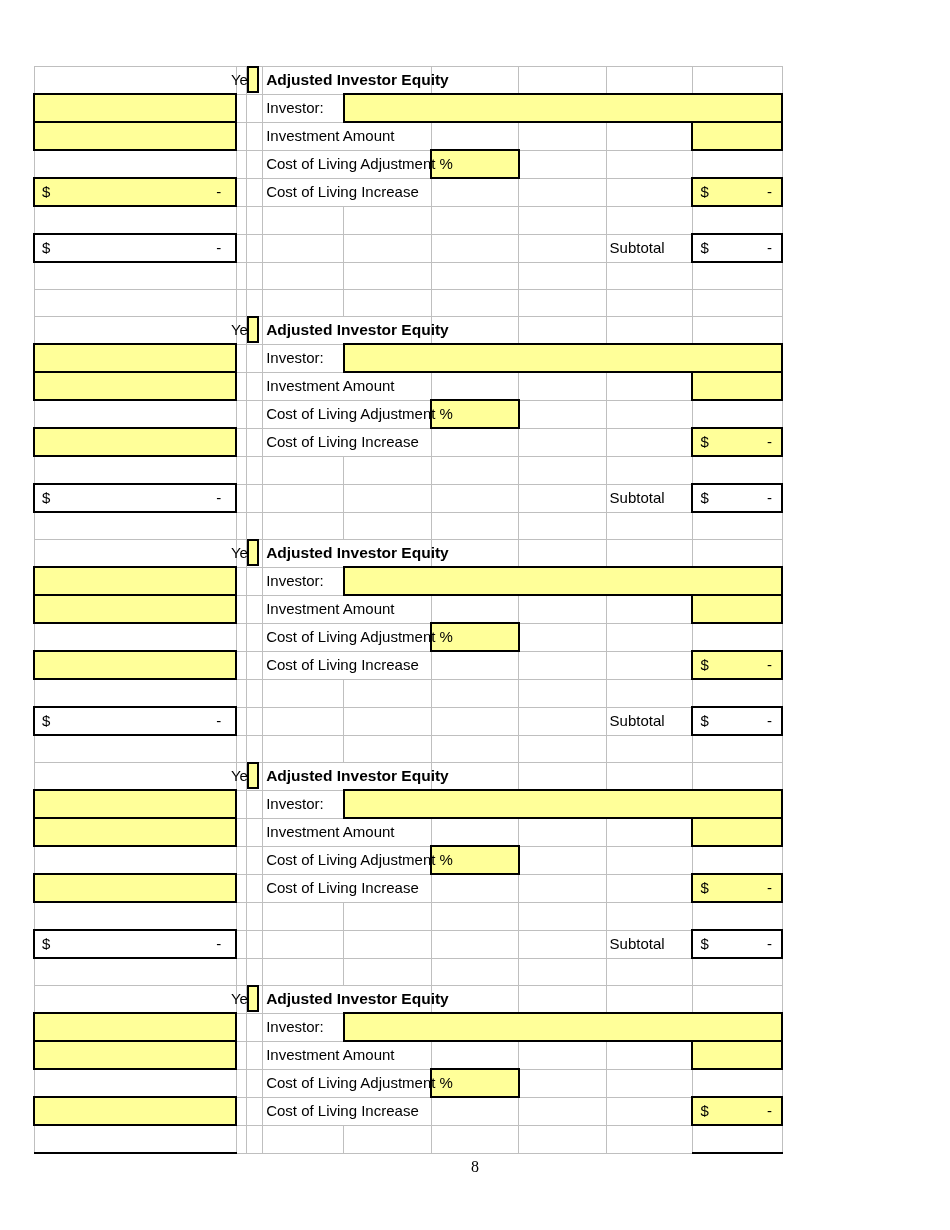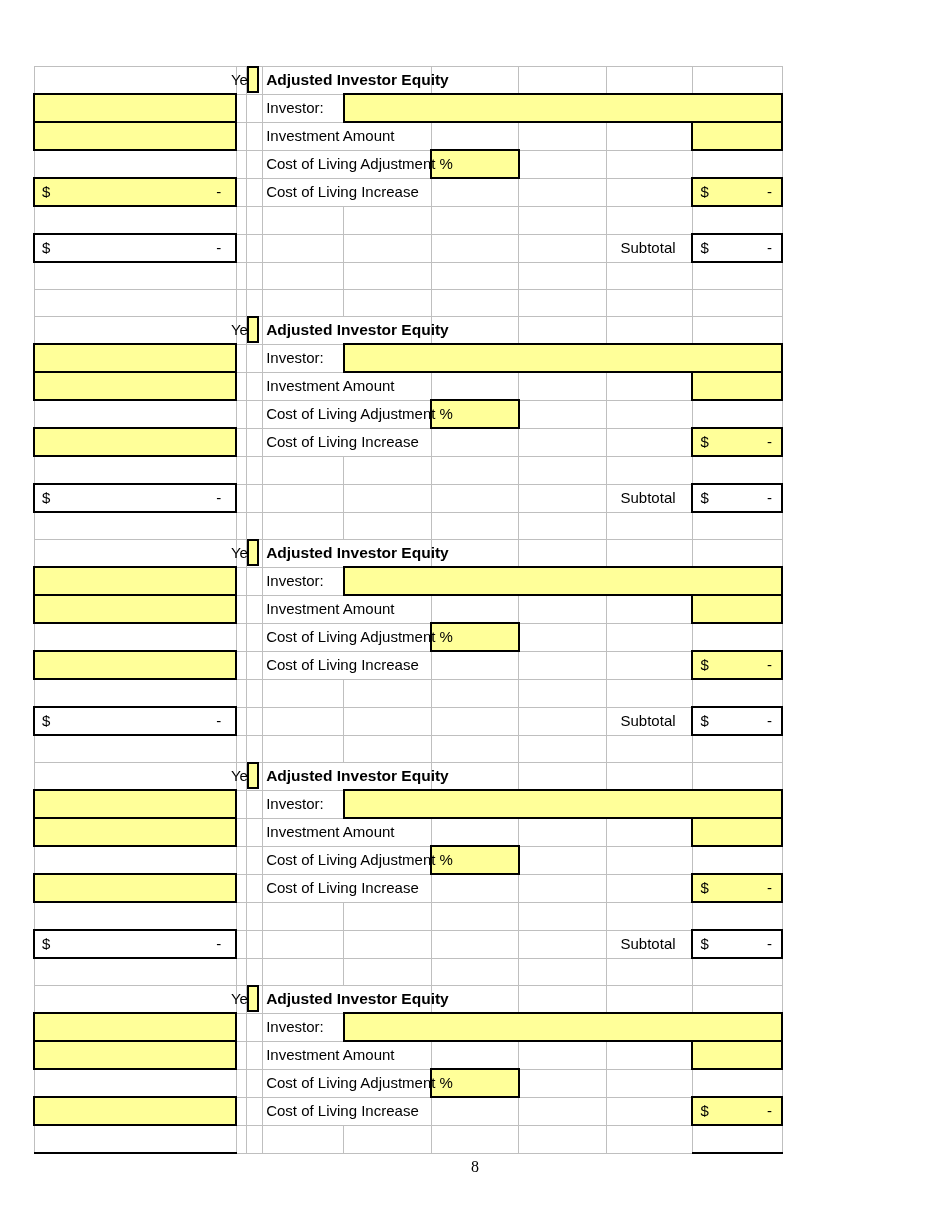--- a/index.html
+++ b/index.html
@@ -120,21 +120,21 @@
     position: absolute;
     left: -16px;
     top: 0;
     line-height: 26px;
     font-size: 15px;
     z-index: 6;
     white-space: nowrap;
   }
 
   .sub-label {
-    text-align: center;
+    text-align: left;
     padding-right: 5px !important;
   }
 
   .thickbottom { border-bottom: 2.5px solid #000 !important; }
 
   #pagenum {
     position: absolute;
     left: 0;
     top: 1158px;
     width: 950px;

